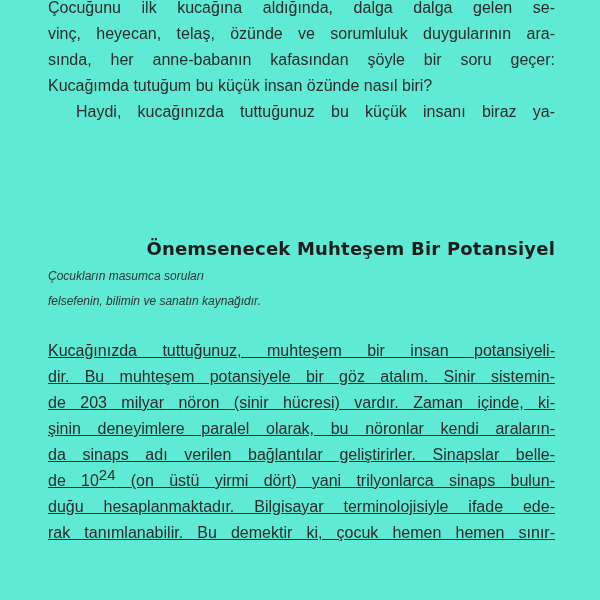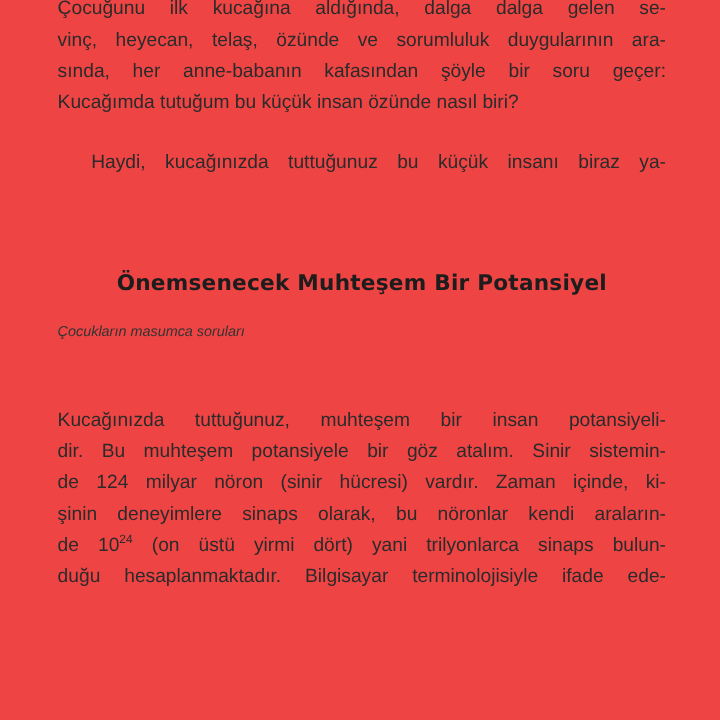--- a/index.html
+++ b/index.html
@@ -7,21 +7,21 @@
     padding: 0;
     width: 600px;
     height: 600px;
     background: #ffffff;
     overflow: hidden;
   }
   .page {
     position: relative;
     width: 600px;
     height: 600px;
-    background: #ef4444;
+    background: #5eead4;
     font-family: "Liberation Sans", sans-serif;
     color: #2b2b2b;
   }
   .col {
     position: absolute;
     left: 48px;
     width: 507px;
   }
   .ln {
     font-size: 16px;
@@ -29,50 +29,49 @@
     text-align: justify;
     text-align-last: justify;
     white-space: normal;
   }
   .ln.end {
     text-align: right;
     text-align-last: left;
   }
   .ln.indent {
     text-indent: 28px;
-    margin-top: 24px;
   }
   .heading {
     position: absolute;
     left: 48px;
     width: 507px;
-    top: 224px;
+    top: 236px;
     font-family: "DejaVu Sans", sans-serif;
     font-weight: 700;
     font-size: 18px;
     line-height: 26px;
     letter-spacing: 0.2px;
     color: #1d1d1d;
-    text-align: center;
+    text-align: right;
   }
   .epigraph {
     position: absolute;
     left: 48px;
     width: 507px;
     top: 264px;
     font-style: italic;
     font-size: 12px;
     line-height: 25px;
     text-align: left;
     color: #333333;
   }
   .block-top    { top: -5px; }
-  .block-bottom { top: 338px; }
+  .block-bottom { top: 338px; text-decoration: underline; }
   sup.s {
-    font-size: 10px;
+    font-size: 15px;
     line-height: 0;
     vertical-align: super;
   }
   .it {
     font-style: italic;
   }
 </style>
 </head>
 <body>
 
@@ -83,24 +82,27 @@
     <div class="ln">vinç, heyecan, telaş, özünde ve sorumluluk duygularının ara-</div>
     <div class="ln">sında, her anne-babanın kafasından şöyle bir soru geçer:</div>
     <div class="ln end">Kucağımda tutuğum bu küçük insan özünde nasıl biri?</div>
     <div class="ln indent">Haydi, kucağınızda tuttuğunuz bu küçük insanı biraz ya-</div>
   </div>
 
   <div class="heading">Önemsenecek Muhteşem Bir Potansiyel</div>
 
   <div class="epigraph">
     <div>Çocukların masumca soruları</div>
+    <div>felsefenin, bilimin ve sanatın kaynağıdır.</div>
   </div>
 
   <div class="col block-bottom">
     <div class="ln">Kucağınızda tuttuğunuz, muhteşem bir insan potansiyeli-</div>
     <div class="ln">dir. Bu muhteşem potansiyele bir göz atalım. Sinir sistemin-</div>
-    <div class="ln">de 124 milyar nöron (sinir hücresi) vardır. Zaman içinde, ki-</div>
-    <div class="ln">şinin deneyimlere sinaps olarak, bu nöronlar kendi araların-</div>
+    <div class="ln">de 203 milyar nöron (sinir hücresi) vardır. Zaman içinde, ki-</div>
+    <div class="ln">şinin deneyimlere paralel olarak, bu nöronlar kendi araların-</div>
+    <div class="ln">da sinaps adı verilen bağlantılar geliştirirler. Sinapslar belle-</div>
     <div class="ln"><span>de 10</span><sup class="s">24</sup><span> (on üstü yirmi dört) yani trilyonlarca sinaps bulun-</span></div>
     <div class="ln">duğu hesaplanmaktadır. Bilgisayar terminolojisiyle ifade ede-</div>
+    <div class="ln">rak tanımlanabilir. Bu demektir ki, çocuk hemen hemen sınır-</div>
   </div>
 
 </div>
 
 </body></html>

